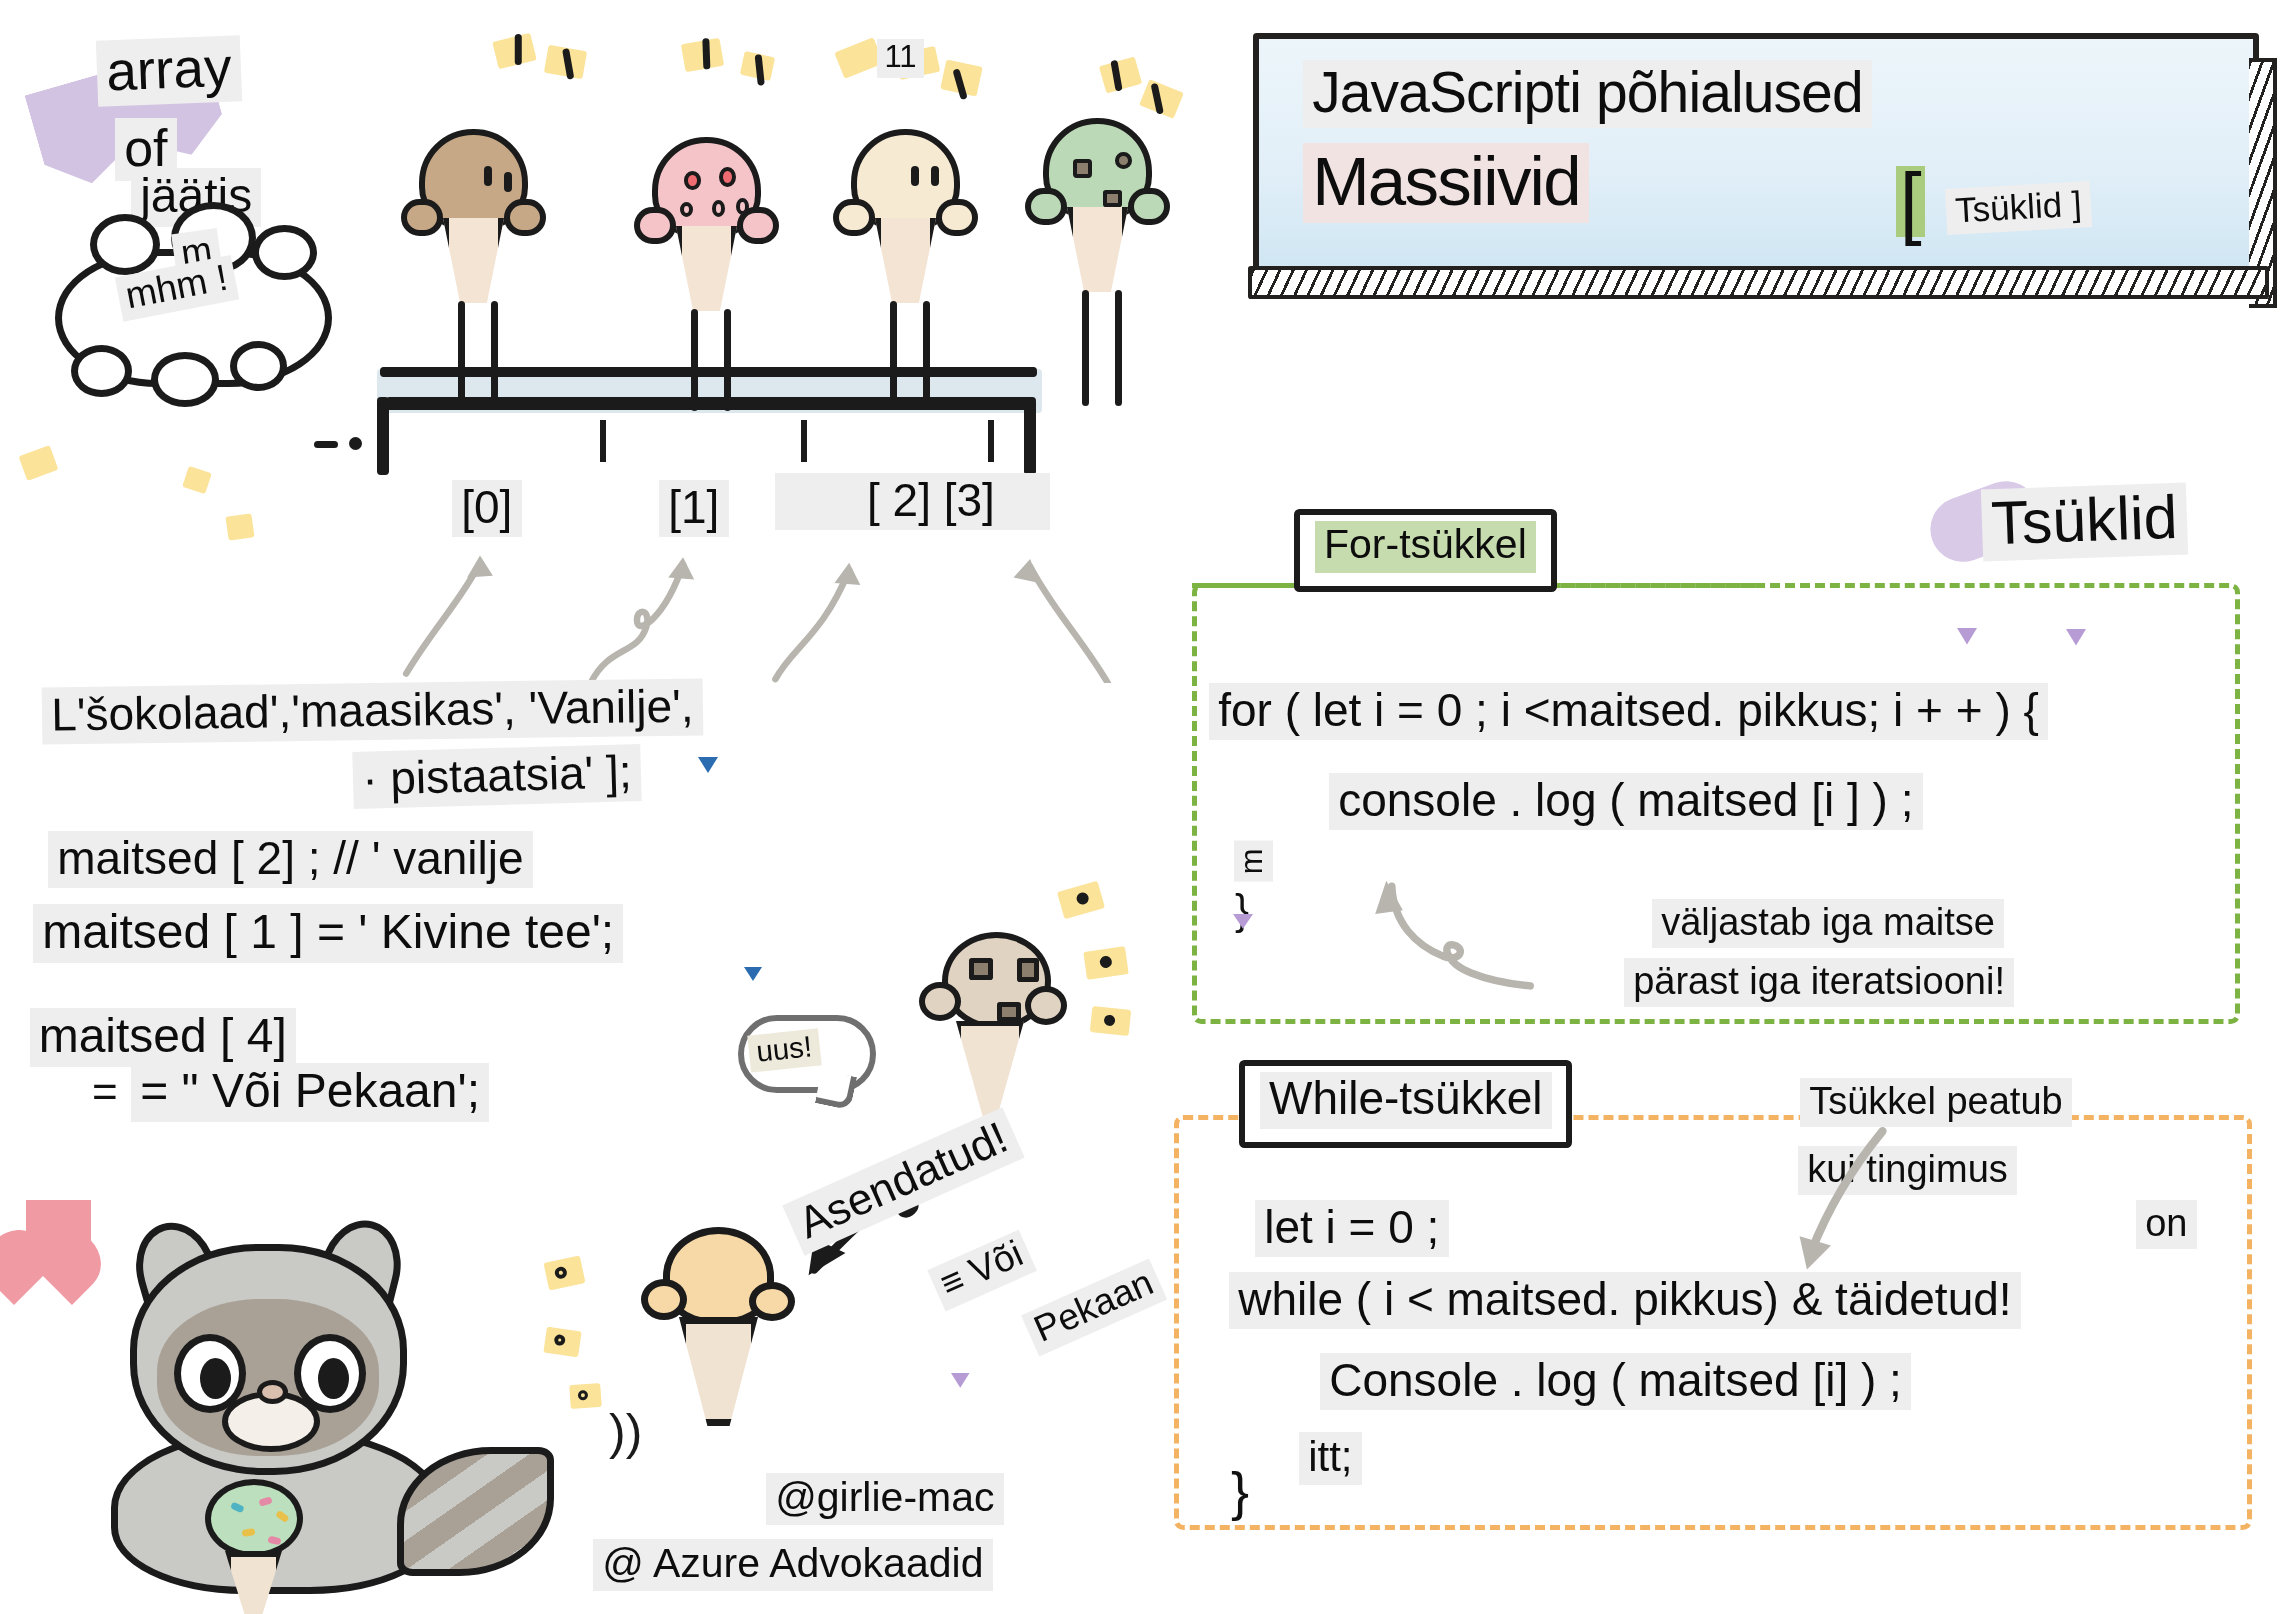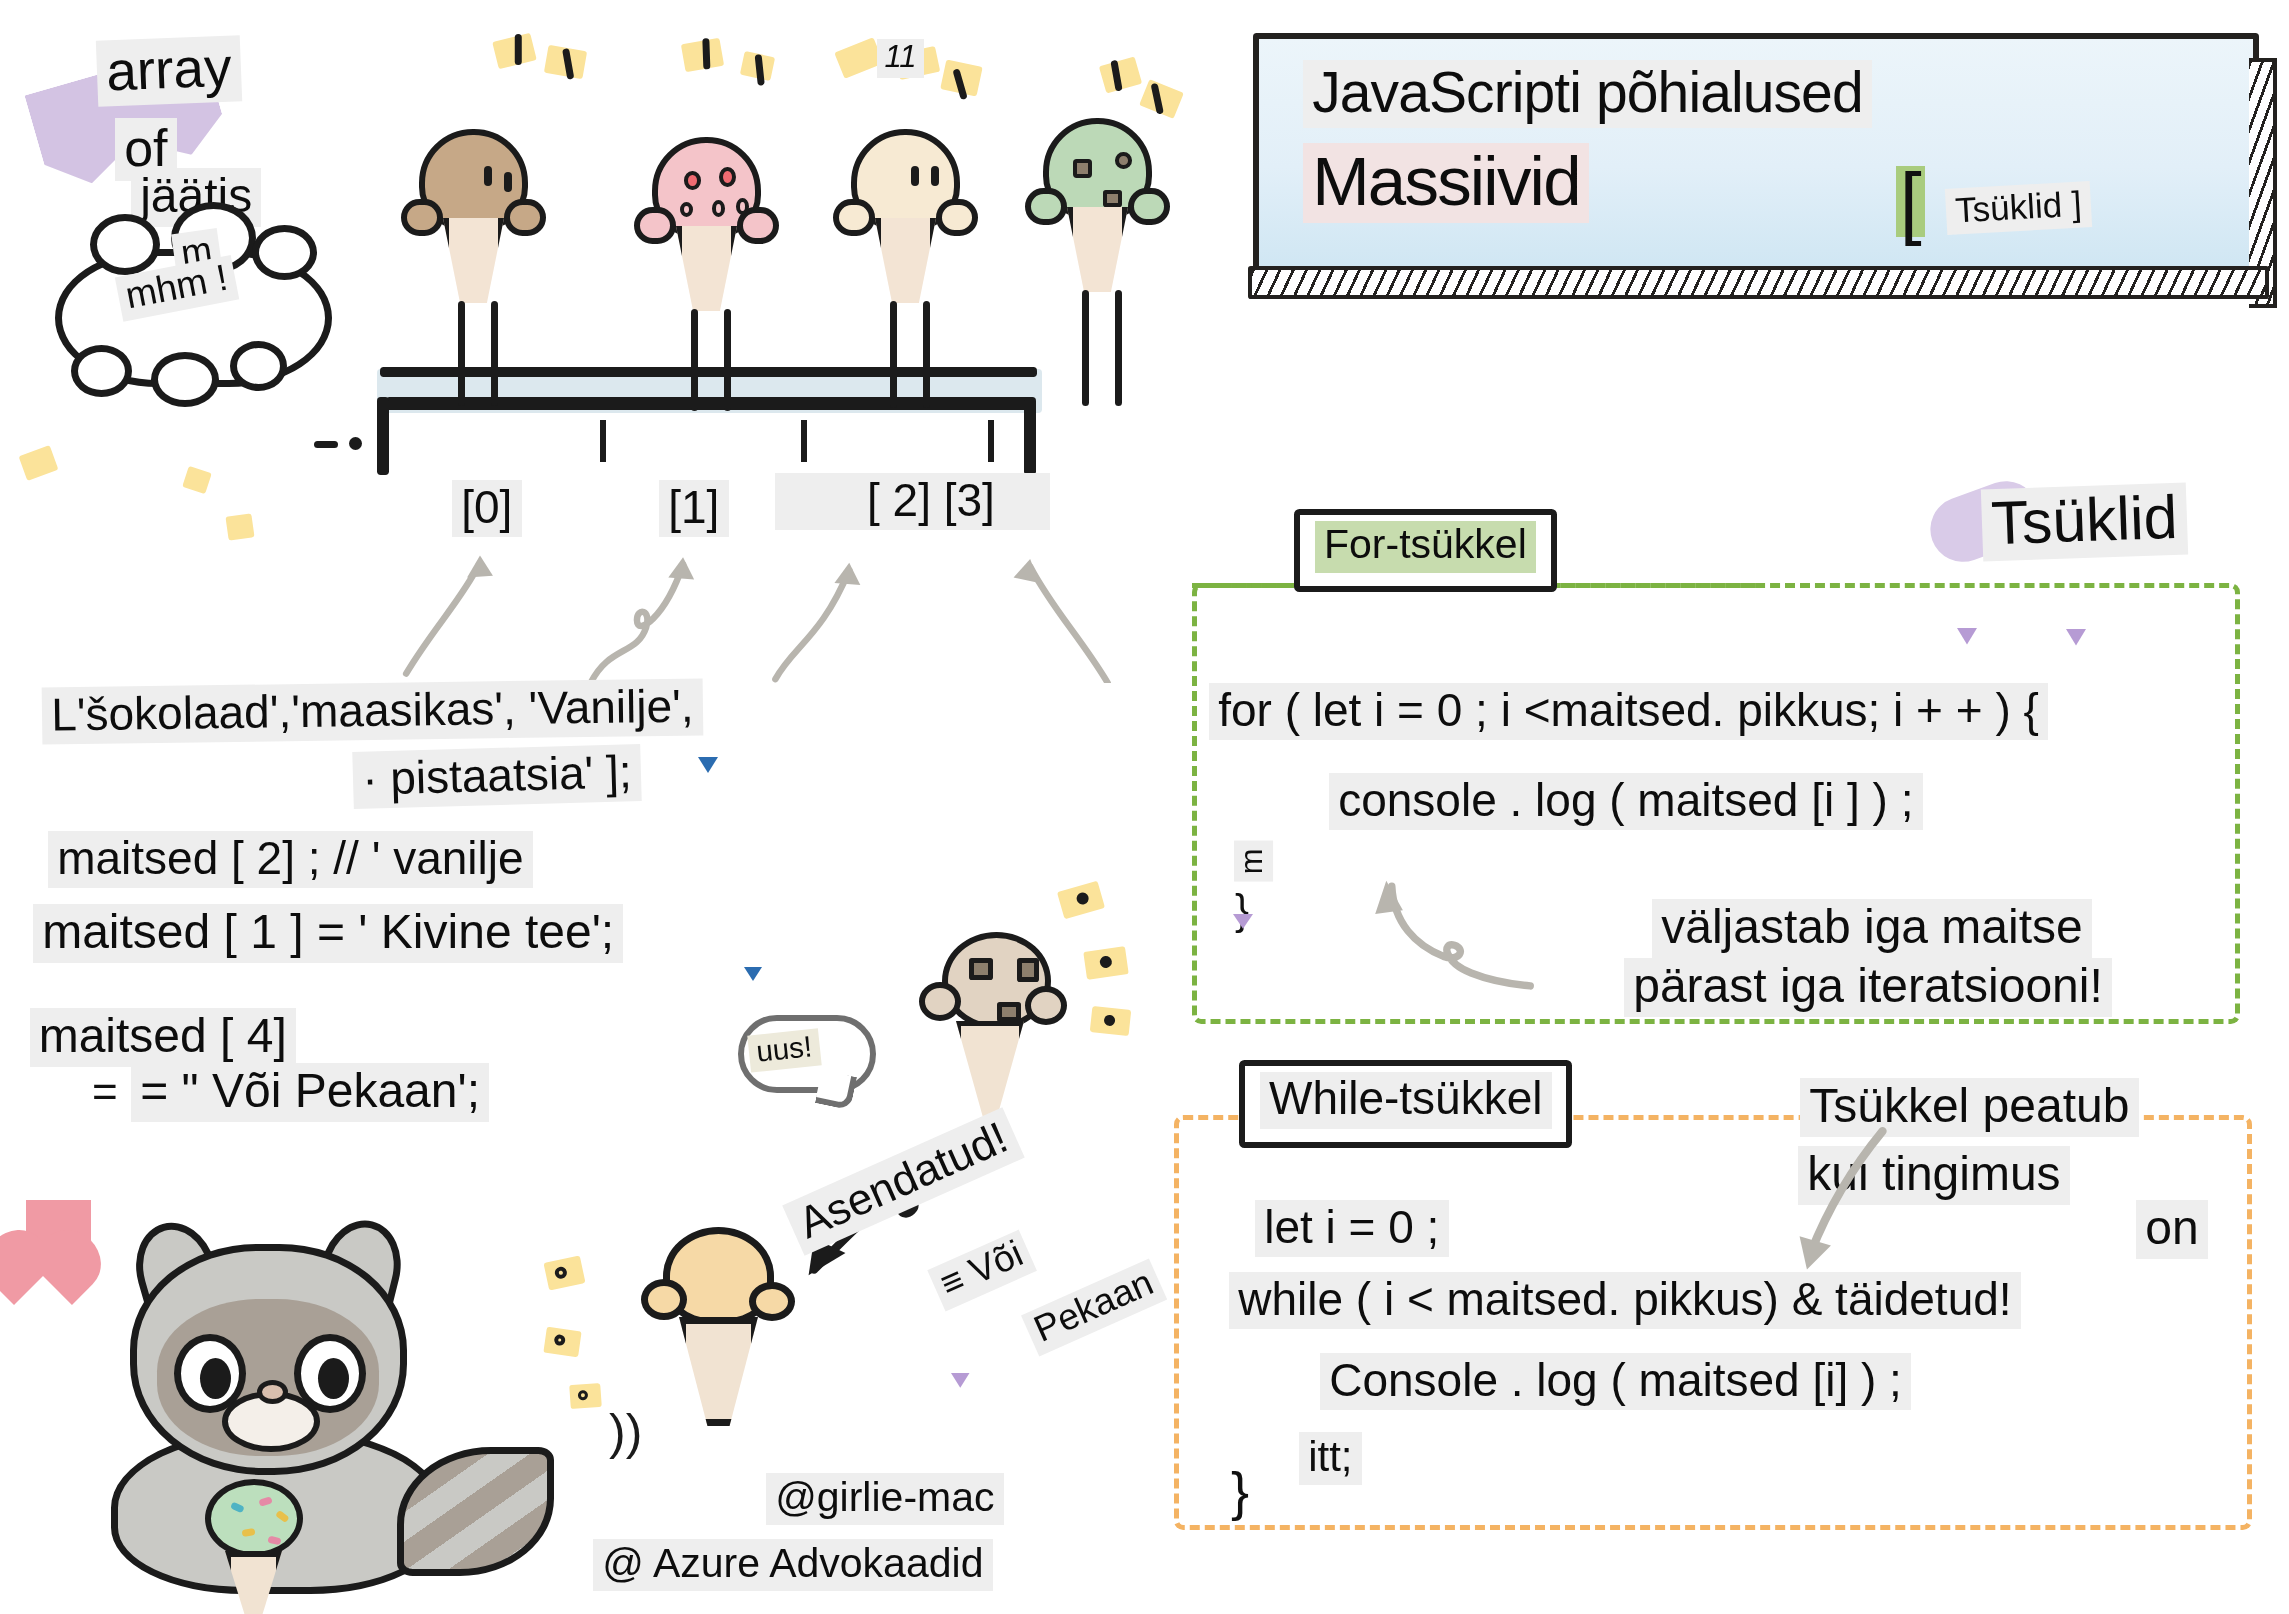--- a/index.html
+++ b/index.html
@@ -76,29 +76,29 @@
   .tag-box .chip{ font-size:41px; }
 
   .heading-tsyklid{
     position:absolute; left:1982px; top:485px; font-size:61px;
     transform:rotate(-2deg);
   }
 
   .code{ position:absolute; font-size:46px; }
   .code.big{ font-size:48px; }
 
-  .note{ position:absolute; font-size:48px; }
+  .note{ position:absolute; font-size:38px; }
 
   
   .l-array{ position:absolute; left:97px; top:37px; transform:rotate(-2.2deg); font-size:55px; }
   .l-of{ position:absolute; left:115px; top:118px; font-size:52px; }
   .l-jaatis{ position:absolute; left:131px; top:168px; font-size:48px; }
   .l-m{ position:absolute; left:174px; top:231px; transform:rotate(-8deg); font-size:37px; }
   .l-mhm{ position:absolute; left:118px; top:266px; transform:rotate(-11deg); font-size:37px; }
-  .l-11{ position:absolute; left:877px; top:39px; font-size:31px;font-style:italic; }
+  .l-11{ position:absolute; left:877px; top:39px; font-size:31px; }
 
   .idx{ position:absolute; font-size:46px; }
 
   
   .tape{ position:absolute; border-radius:1.8px; opacity:.85; }
   .confetti{ position:absolute; background:#fbe39a; border-radius:2.8px; }
   .confetti .tick{ position:absolute; width:6.5px; height:31px; background:#1b1b1b; border-radius:3.7px; }
 
   .shelf-top{
     position:absolute; left:386px; top:397px; width:646px; height:13px;

